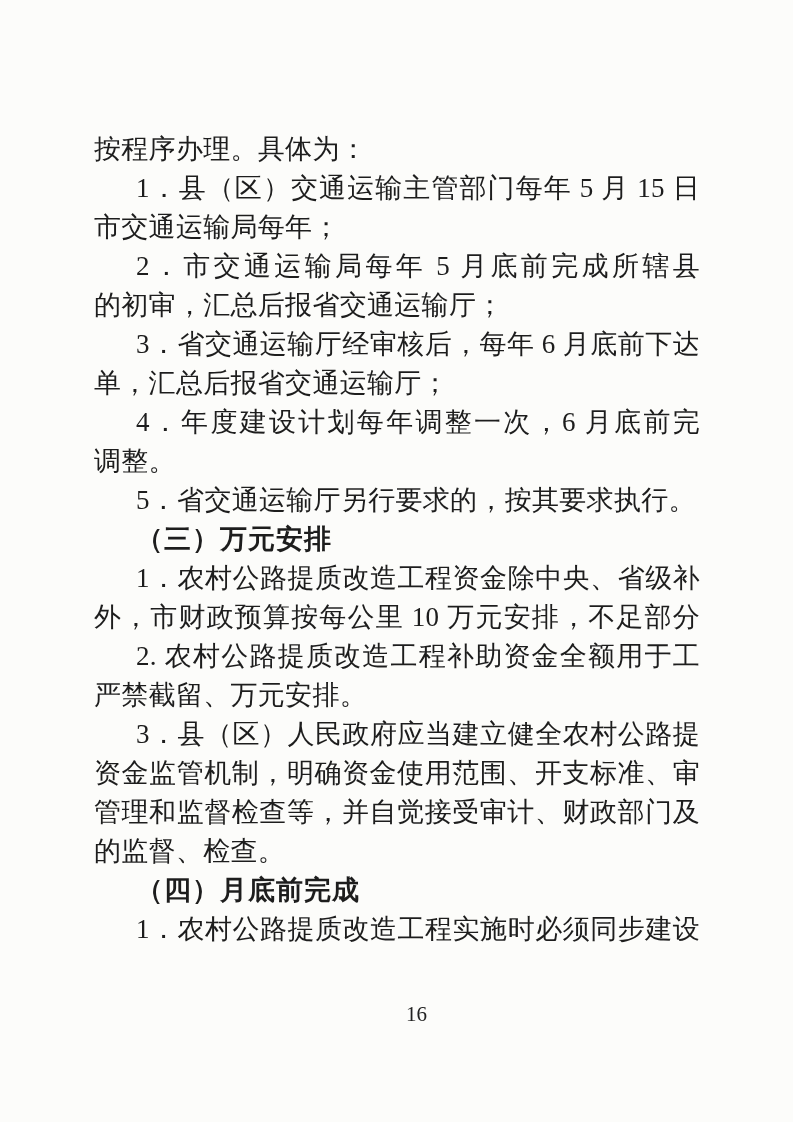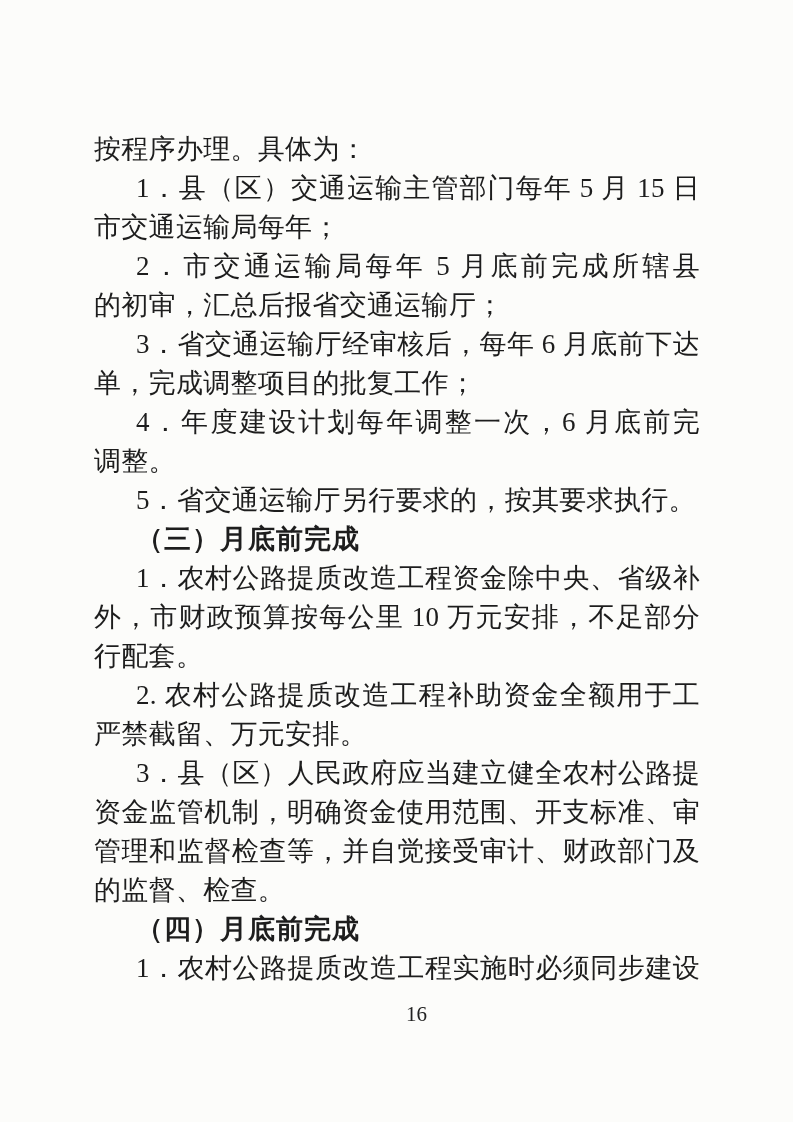--- a/index.html
+++ b/index.html
@@ -57,28 +57,27 @@
 <body>
 
 <div class="page">
   <div class="content">
       <div class="line">按程序办理。具体为：</div>
       <div class="line indent justify">1．县（区）交通运输主管部门每年 5 月 15 日前提出调整申</div>
       <div class="line">市交通运输局每年；</div>
       <div class="line indent justify">2．市交通运输局每年 5 月底前完成所辖县（区）调整项目</div>
       <div class="line">的初审，汇总后报省交通运输厅；</div>
       <div class="line indent justify">3．省交通运输厅经审核后，每年 6 月底前下达调整项目清</div>
-      <div class="line">单，完成调整项目的批复工作；</div>
+      <div class="line">单，汇总后报省交通运输厅；</div>
       <div class="line indent justify">4．年度建设计划每年调整一次，6 月底前完成，逾期不再</div>
       <div class="line">调整。</div>
       <div class="line indent">5．省交通运输厅另行要求的，按其要求执行。</div>
-      <div class="line heading indent">（三）月底前完成</div>
+      <div class="line heading indent">（三）万元安排</div>
       <div class="line indent justify">1．农村公路提质改造工程资金除中央、省级补助专项资金</div>
       <div class="line justify">外，市财政预算按每公里 10 万元安排，不足部分由县（区）自</div>
-      <div class="line">行配套。</div>
       <div class="line indent justify">2. 农村公路提质改造工程补助资金全额用于工程直接费用，</div>
       <div class="line">严禁截留、万元安排。</div>
       <div class="line indent justify">3．县（区）人民政府应当建立健全农村公路提质改造工程</div>
       <div class="line justify">资金监管机制，明确资金使用范围、开支标准、审批程序、使用</div>
       <div class="line justify">管理和监督检查等，并自觉接受审计、财政部门及上级管理部门</div>
       <div class="line">的监督、检查。</div>
       <div class="line heading indent">（四）月底前完成</div>
       <div class="line indent justify">1．农村公路提质改造工程实施时必须同步建设防护、排水、</div>
     </div>
   <div class="page-number">16</div>

